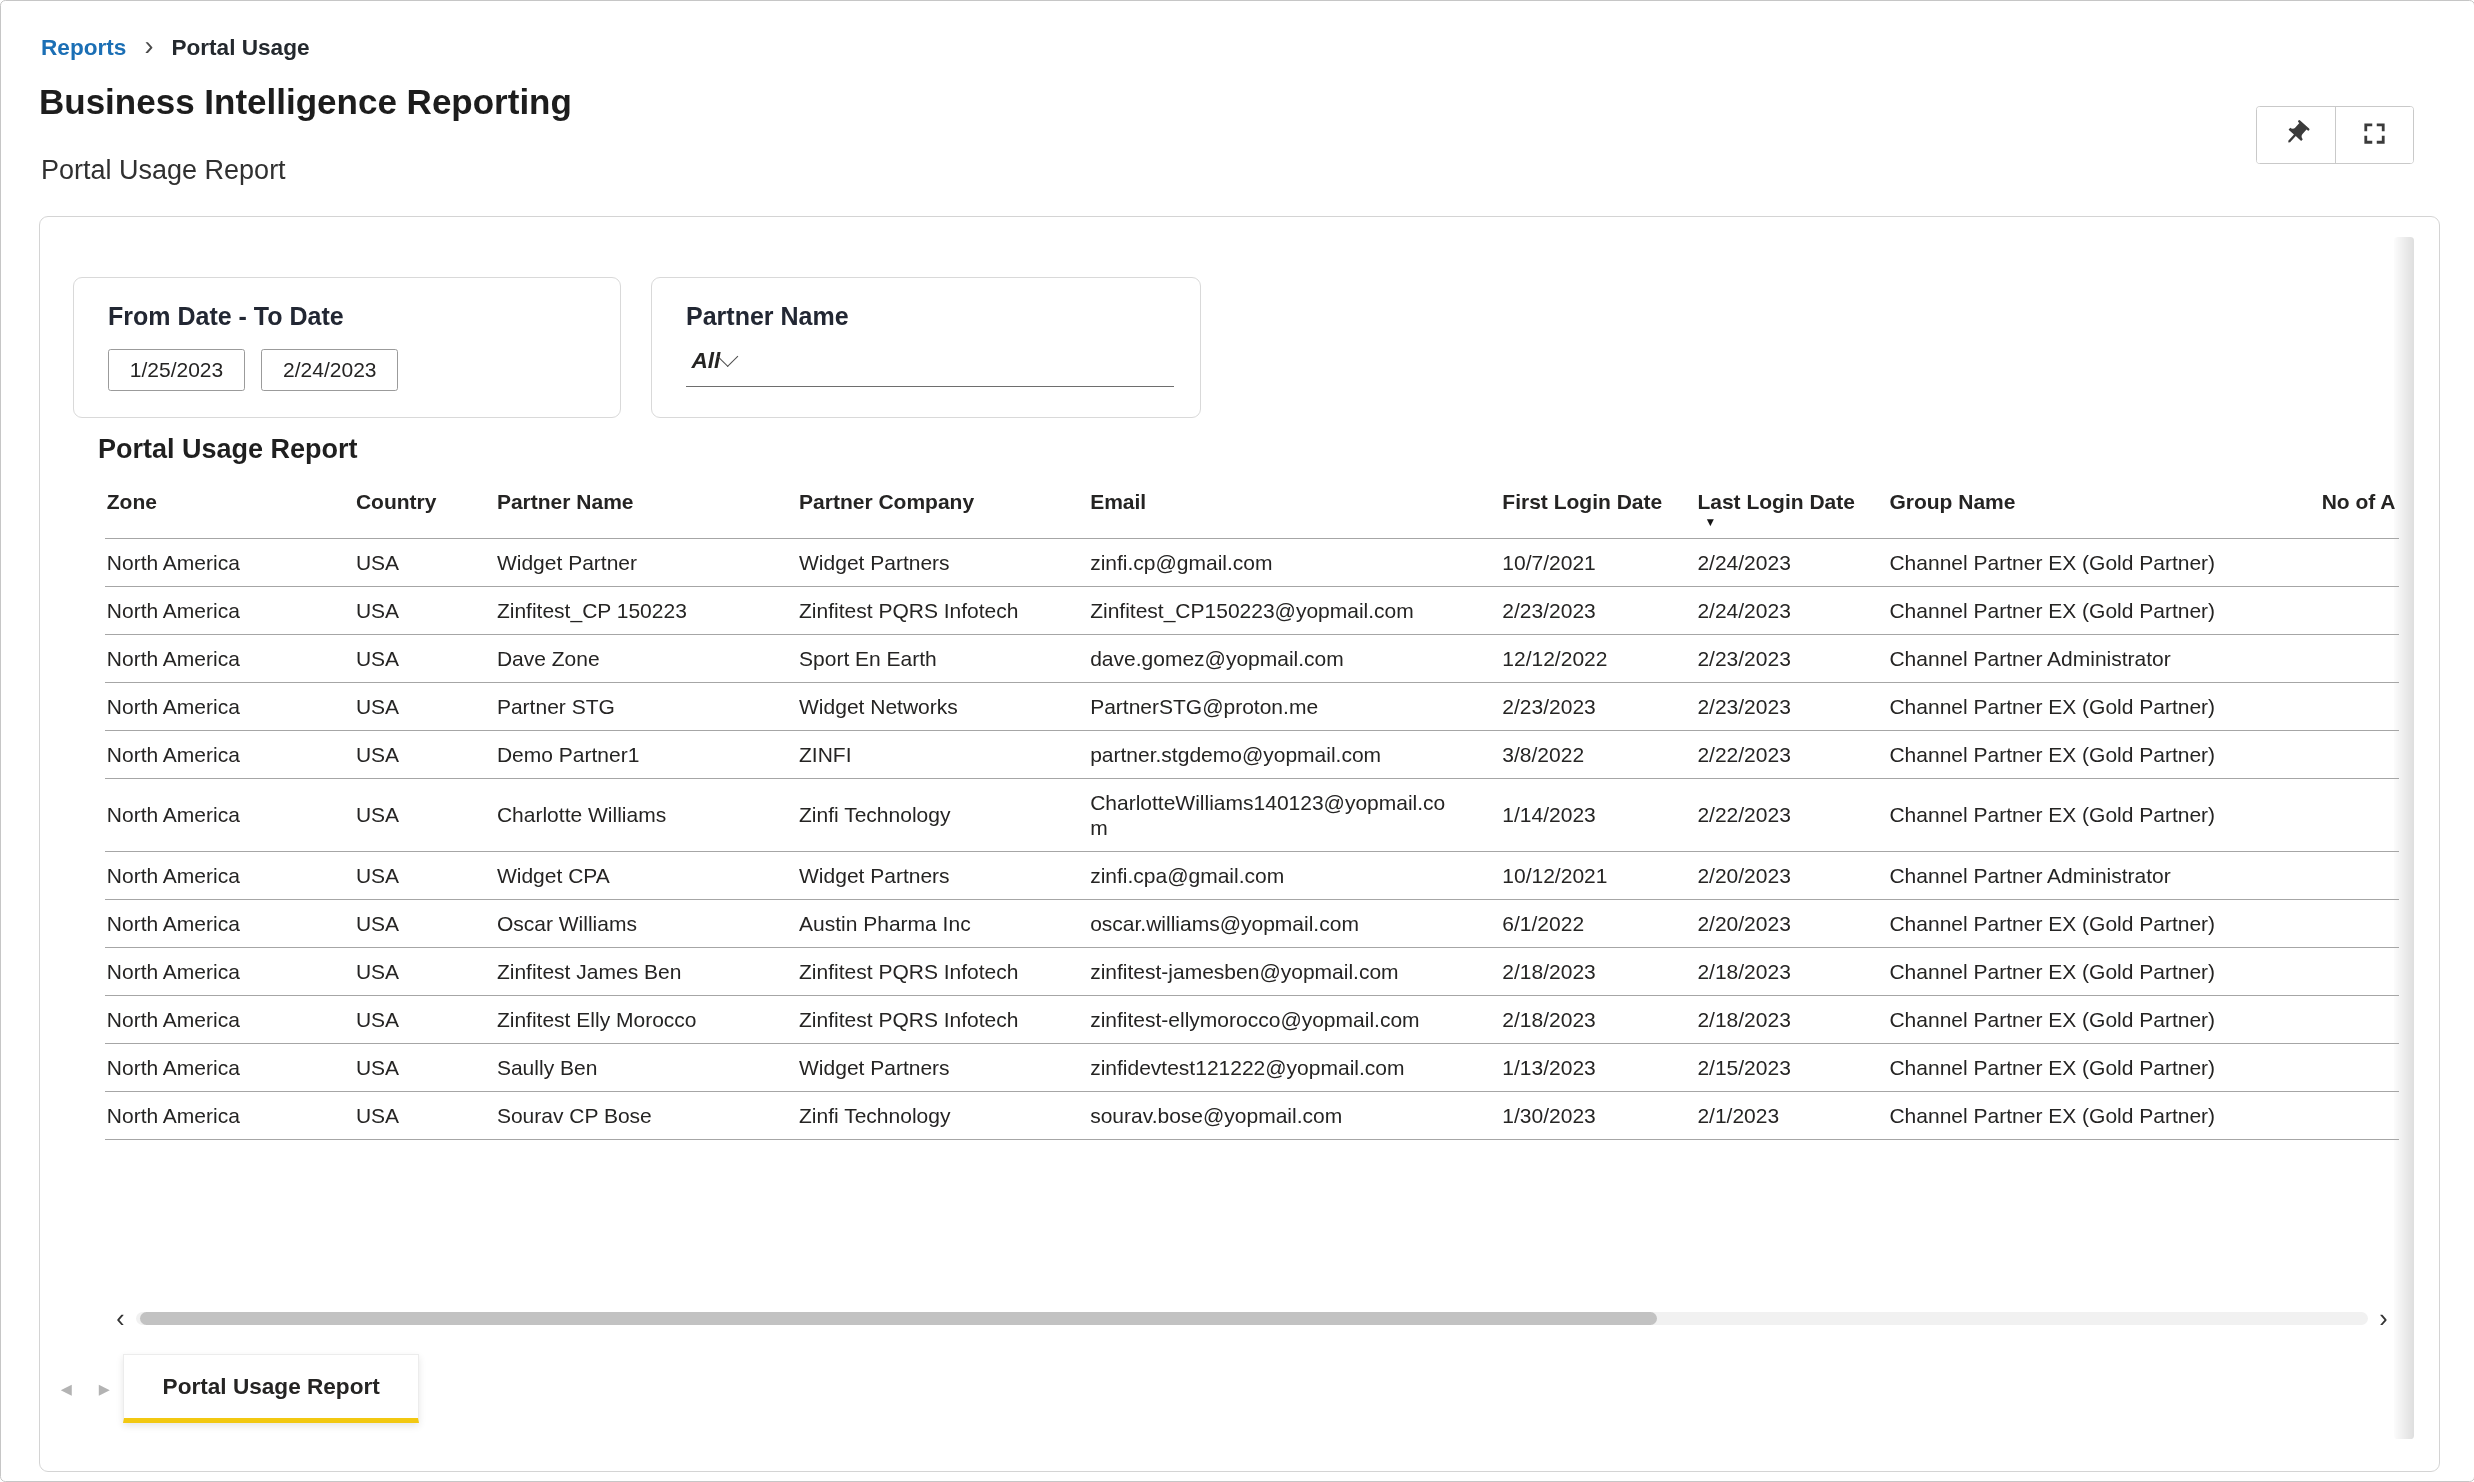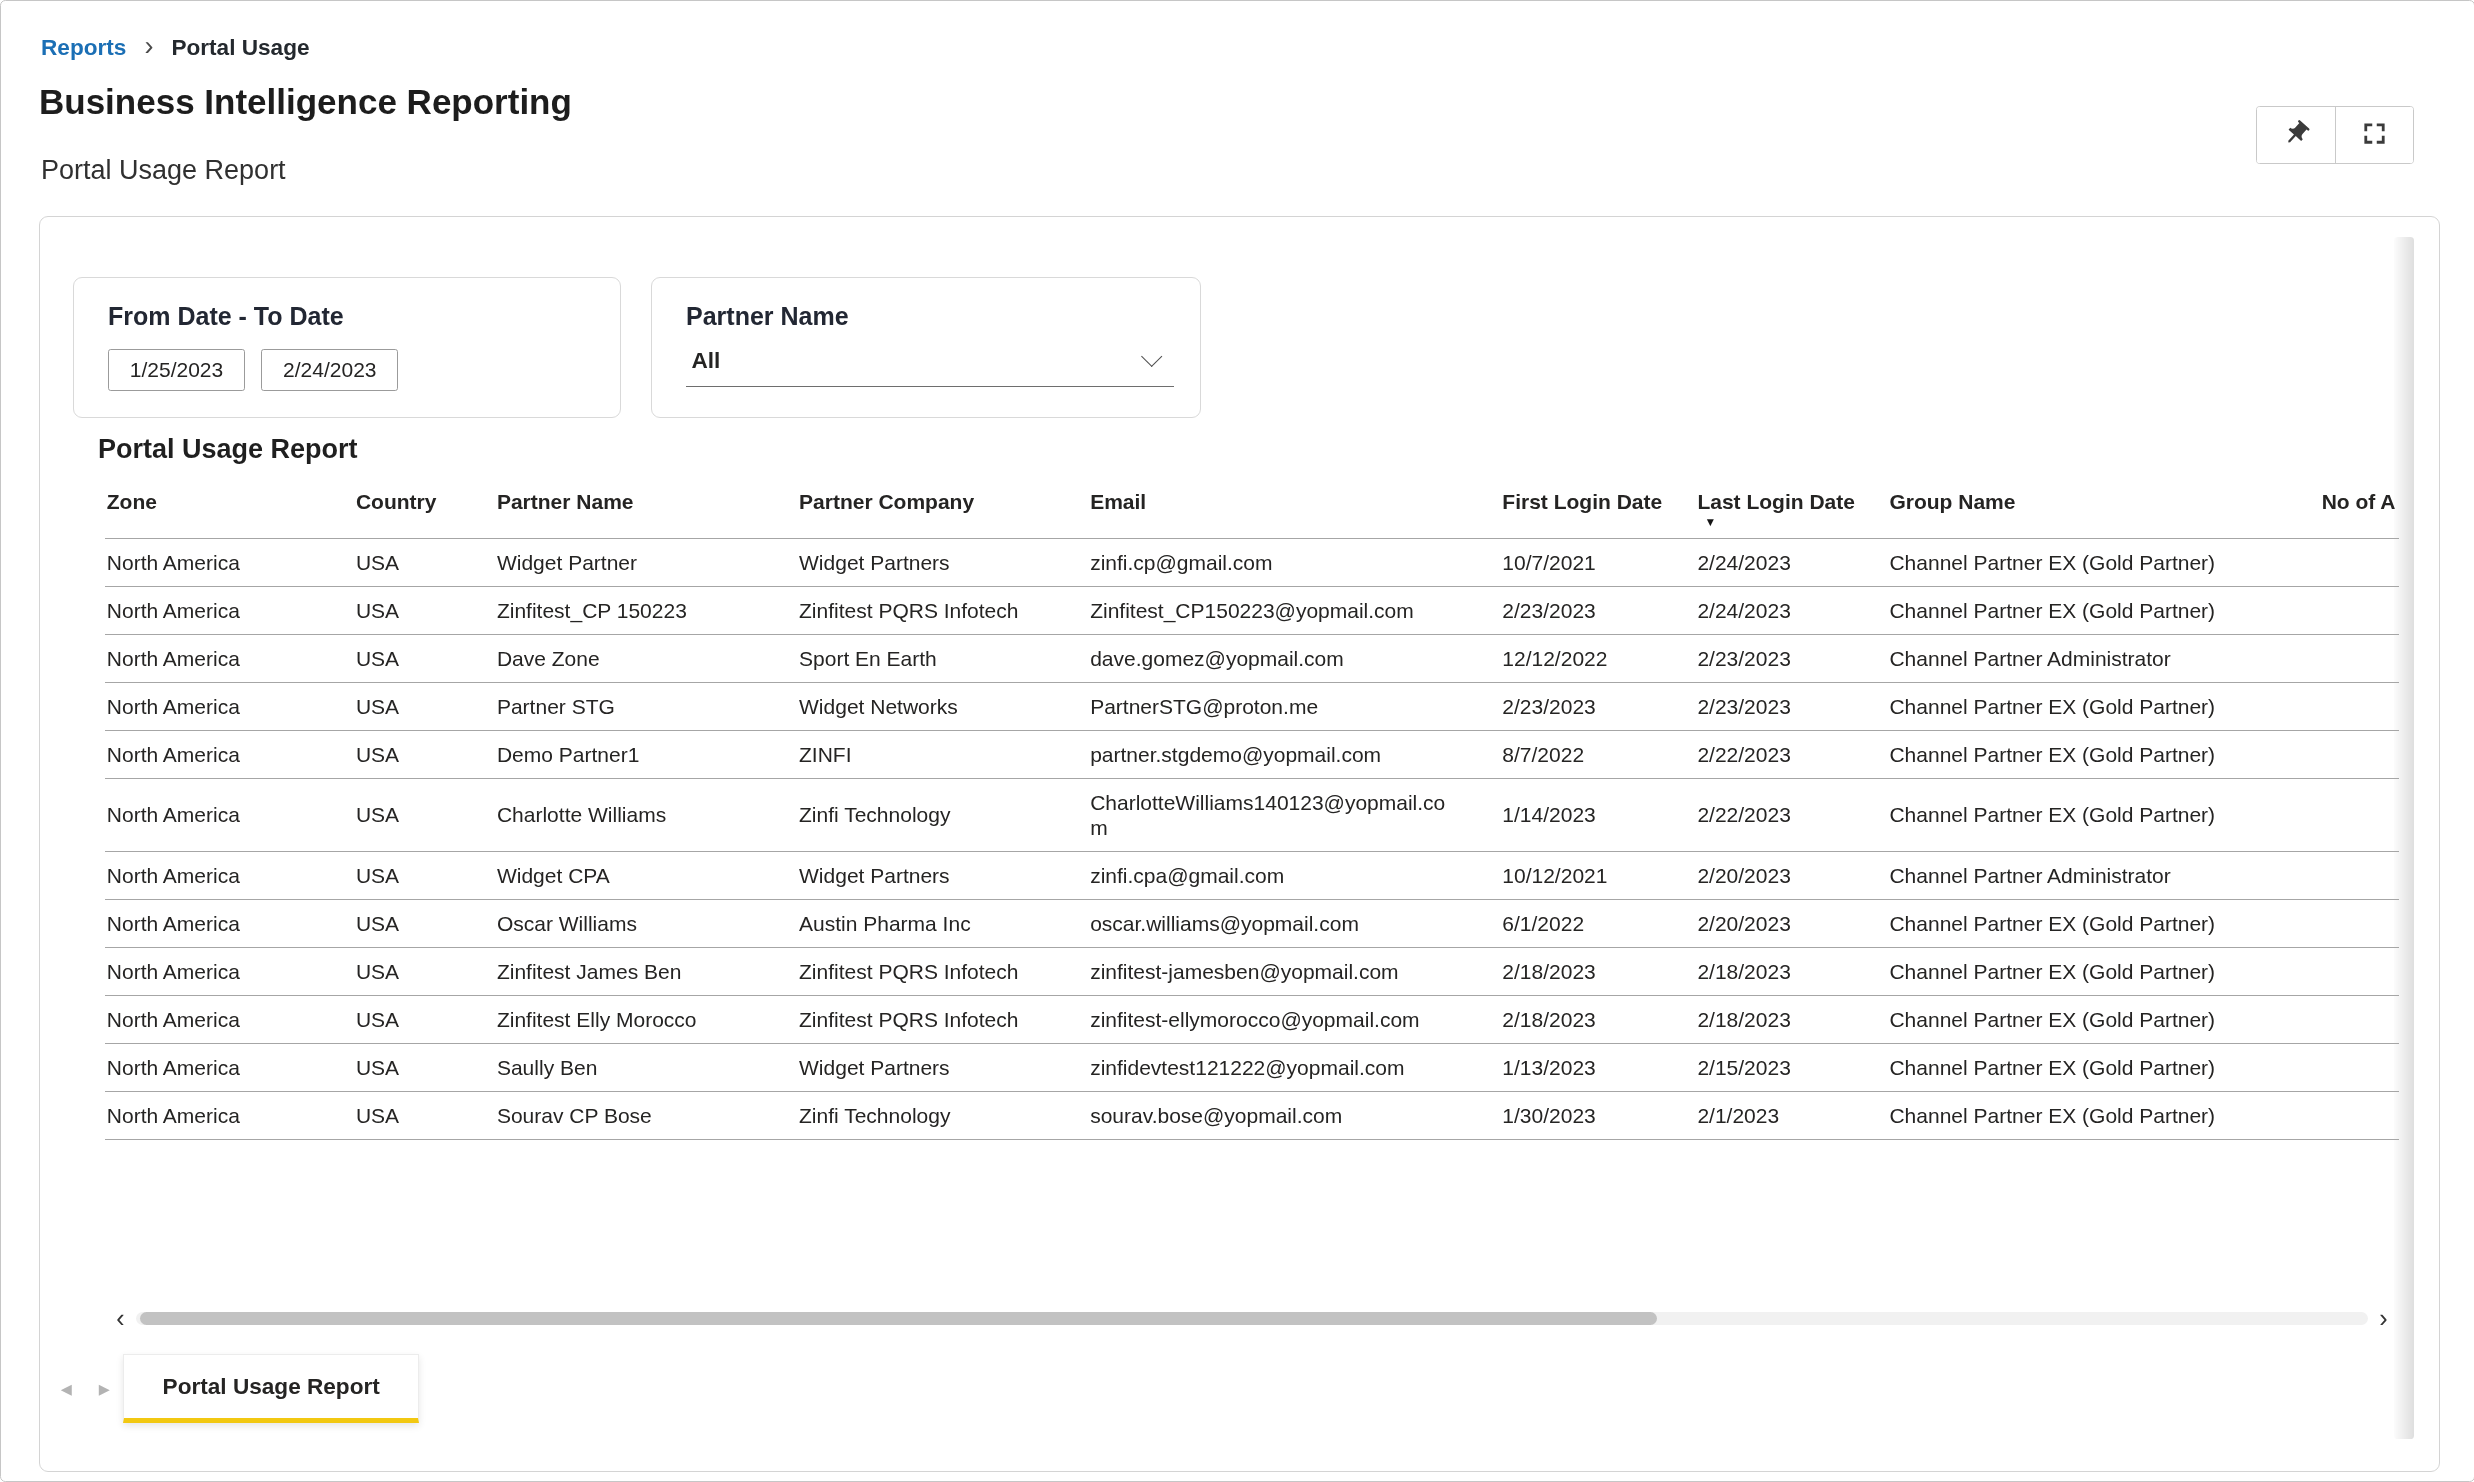--- a/index.html
+++ b/index.html
@@ -36,22 +36,22 @@
   .filter-card { position:absolute; top:31px; height:141px; border:0.9px solid #d9d9d9;
                  border-radius:9px; background:#fff; padding:23.5px 27px 0 34px;margin-top:29px; }
   .filter-card.date    { left:33px;  width:548px; }
   .filter-card.partner { left:611px; width:550px; }
   .filter-label { font-size:25px; font-weight:700; color:#222733; }
   .date-inputs { display:flex; gap:16.3px; margin-top:18px; }
   .date-input { width:137px; height:42px; border:0.9px solid #9b9b9b; border-radius:2.7px;
                 font-size:21px; text-align:center; color:#252423; background:#fff;
                 font-family:"Liberation Sans", sans-serif; }
   .dropdown { width:488px; height:45px; margin-top:11px; border-bottom:0.9px solid #6e6e6e;
-              display:flex; align-items:center; justify-content:space-between;
-              padding:0 14.5px 5.4px 5.4px; cursor:pointer; }
+              display:flex; align-items:center; justify-content:flex-start;
+              padding:0 14.5px 5.4px 5.4px; cursor:pointer;font-style:italic; }
   .dropdown-value { font-size:22.6px; font-weight:700; color:#252423; }
   .chevron-down { width:15.4px; height:15.4px; border-right:1.8px solid #4f4f4f; border-bottom:1.8px solid #4f4f4f;
                   transform:rotate(45deg); margin-top:-9px; }
 
   
   .report-title { position:absolute; left:58px; top:217px; font-size:27px; font-weight:700; color:#1f1f1f; }
 
   .table-wrap { position:absolute; left:65px; top:260px; width:2294px; overflow:hidden; }
   table { border-collapse:collapse; table-layout:fixed; width:2486px; font-size:21px; color:#252423; }
   th { text-align:left; font-weight:700; vertical-align:top; height:61px;
@@ -203,21 +203,21 @@
               <td class="c6">2/23/2023</td>
               <td class="c7">Channel Partner EX (Gold Partner)</td>
               <td class="c8"></td>
             </tr>
             <tr>
               <td class="c0">North America</td>
               <td class="c1">USA</td>
               <td class="c2">Demo Partner1</td>
               <td class="c3">ZINFI</td>
               <td class="c4">partner.stgdemo@yopmail.com</td>
-              <td class="c5">8/7/2022</td>
+              <td class="c5">3/8/2022</td>
               <td class="c6">2/22/2023</td>
               <td class="c7">Channel Partner EX (Gold Partner)</td>
               <td class="c8"></td>
             </tr>
             <tr>
               <td class="c0">North America</td>
               <td class="c1">USA</td>
               <td class="c2">Charlotte Williams</td>
               <td class="c3">Zinfi Technology</td>
               <td class="c4">CharlotteWilliams140123@yopmail.com</td>

